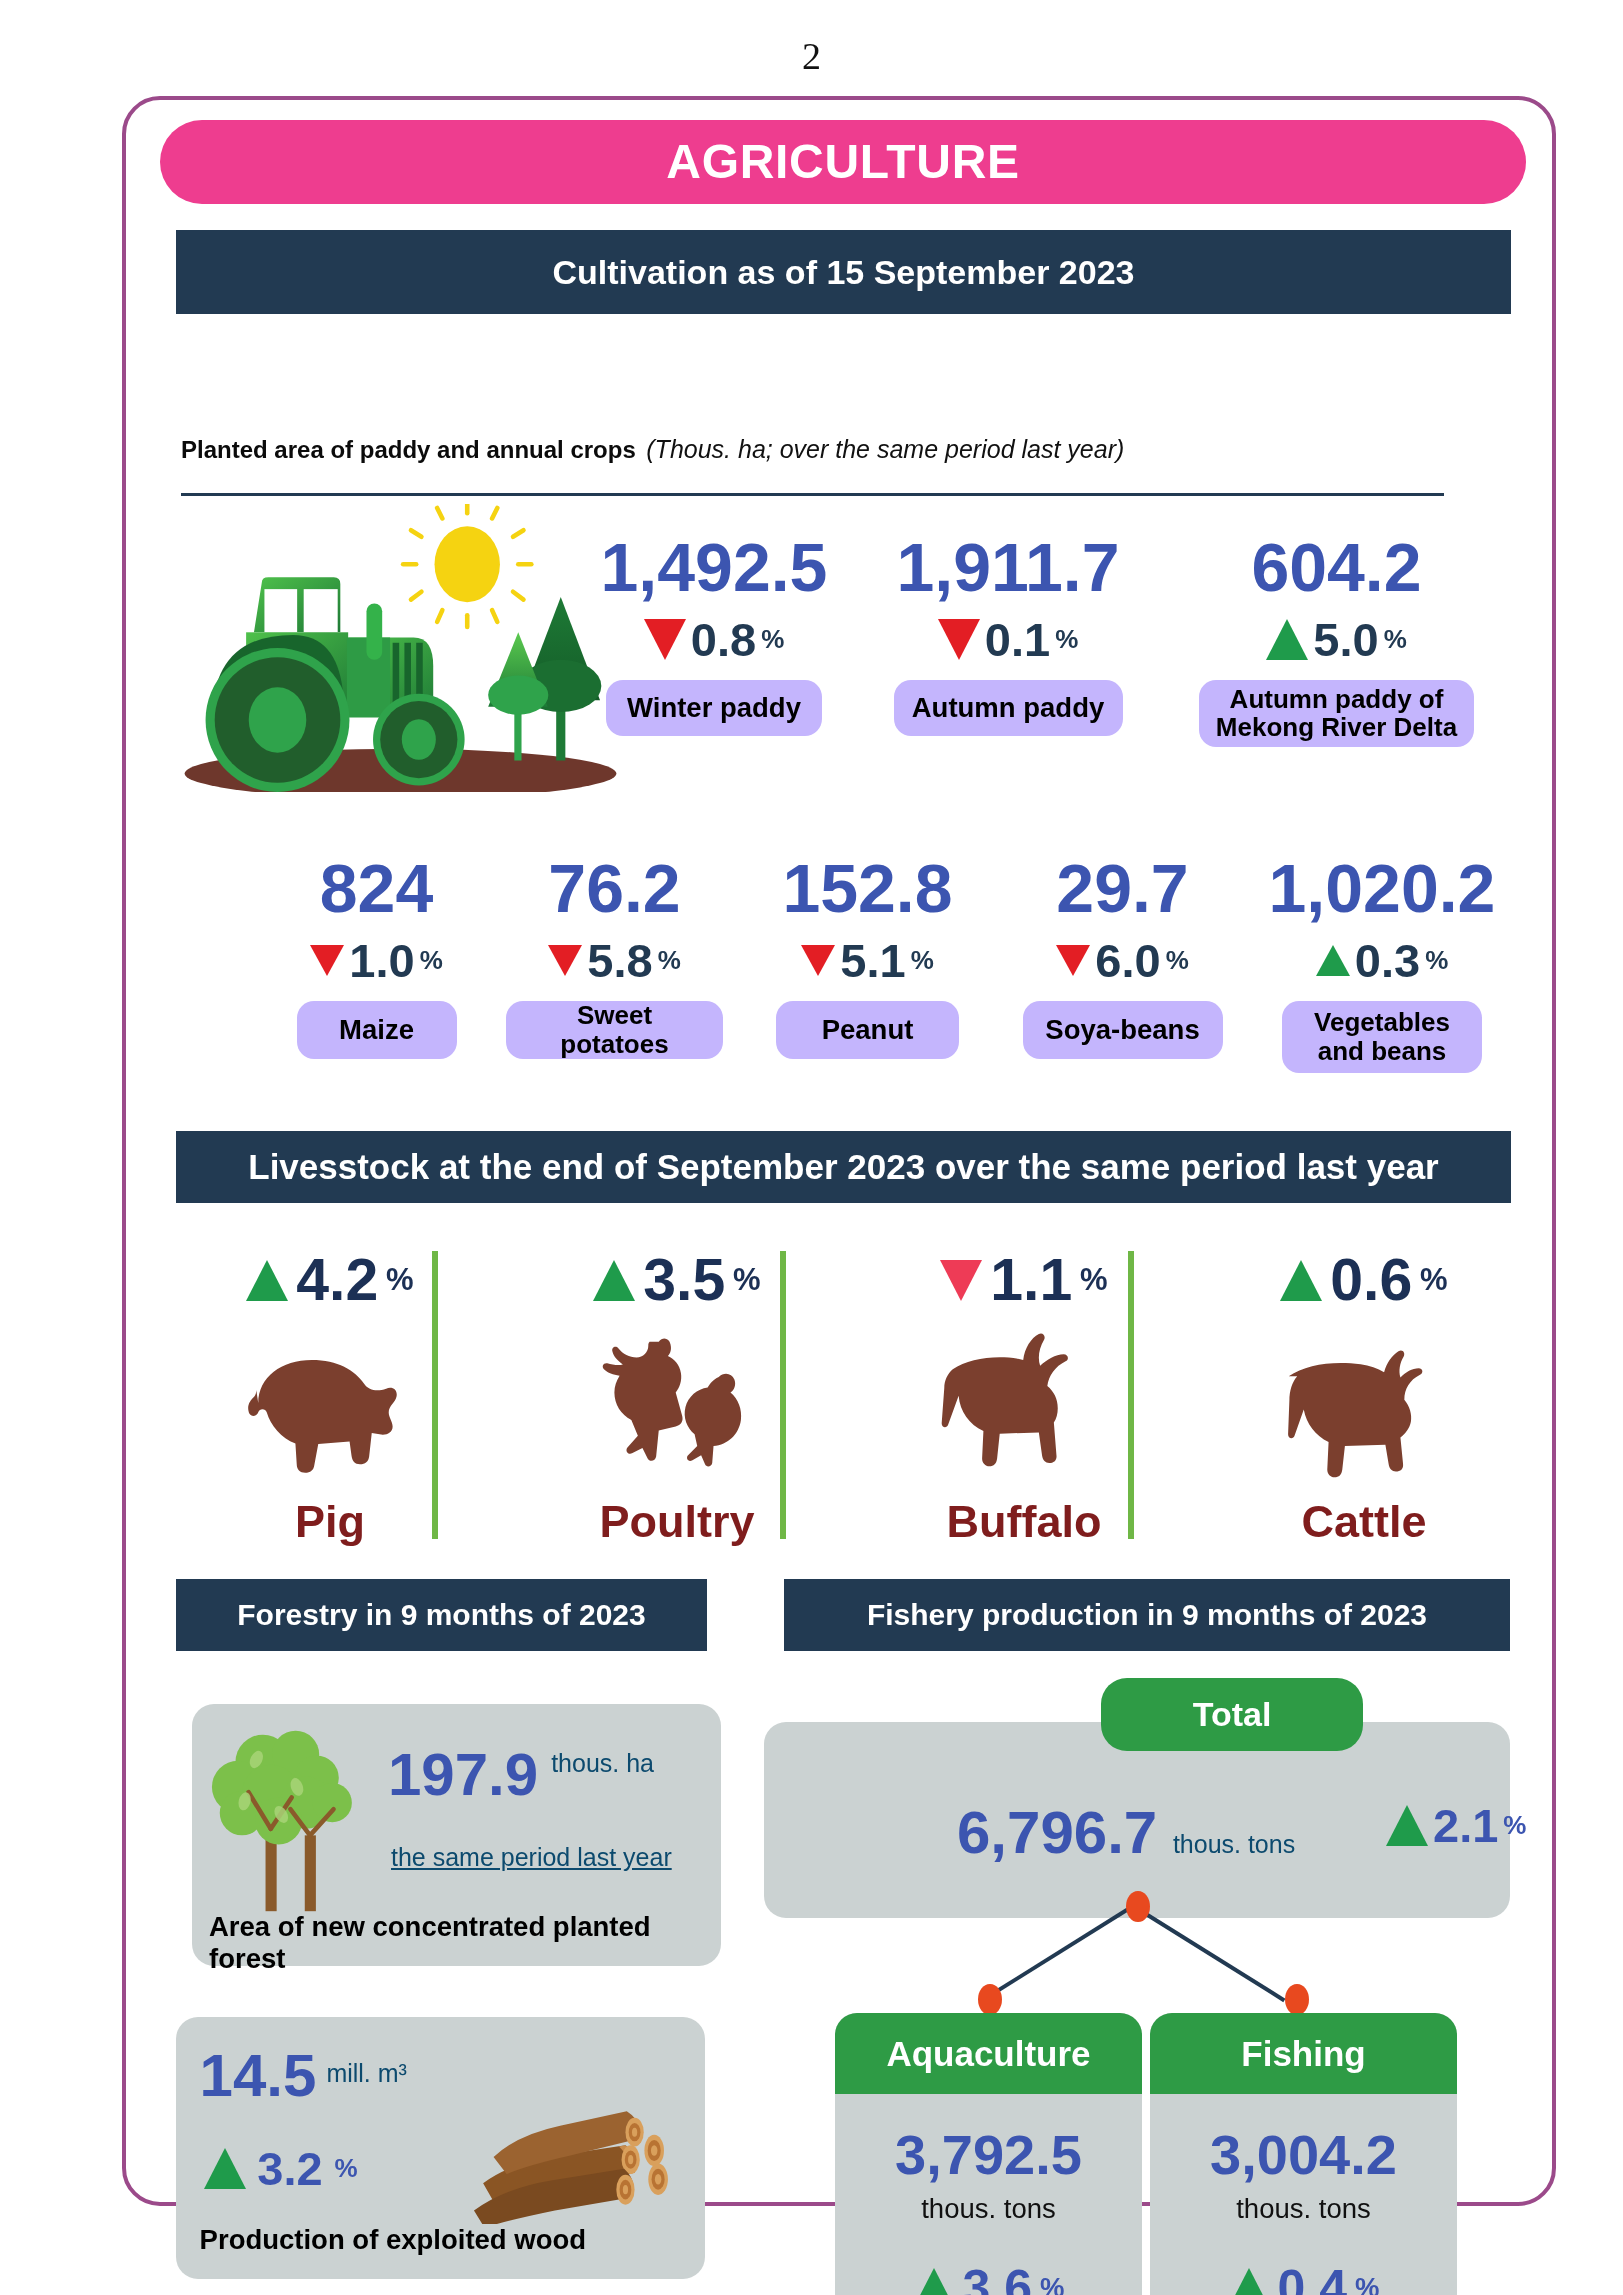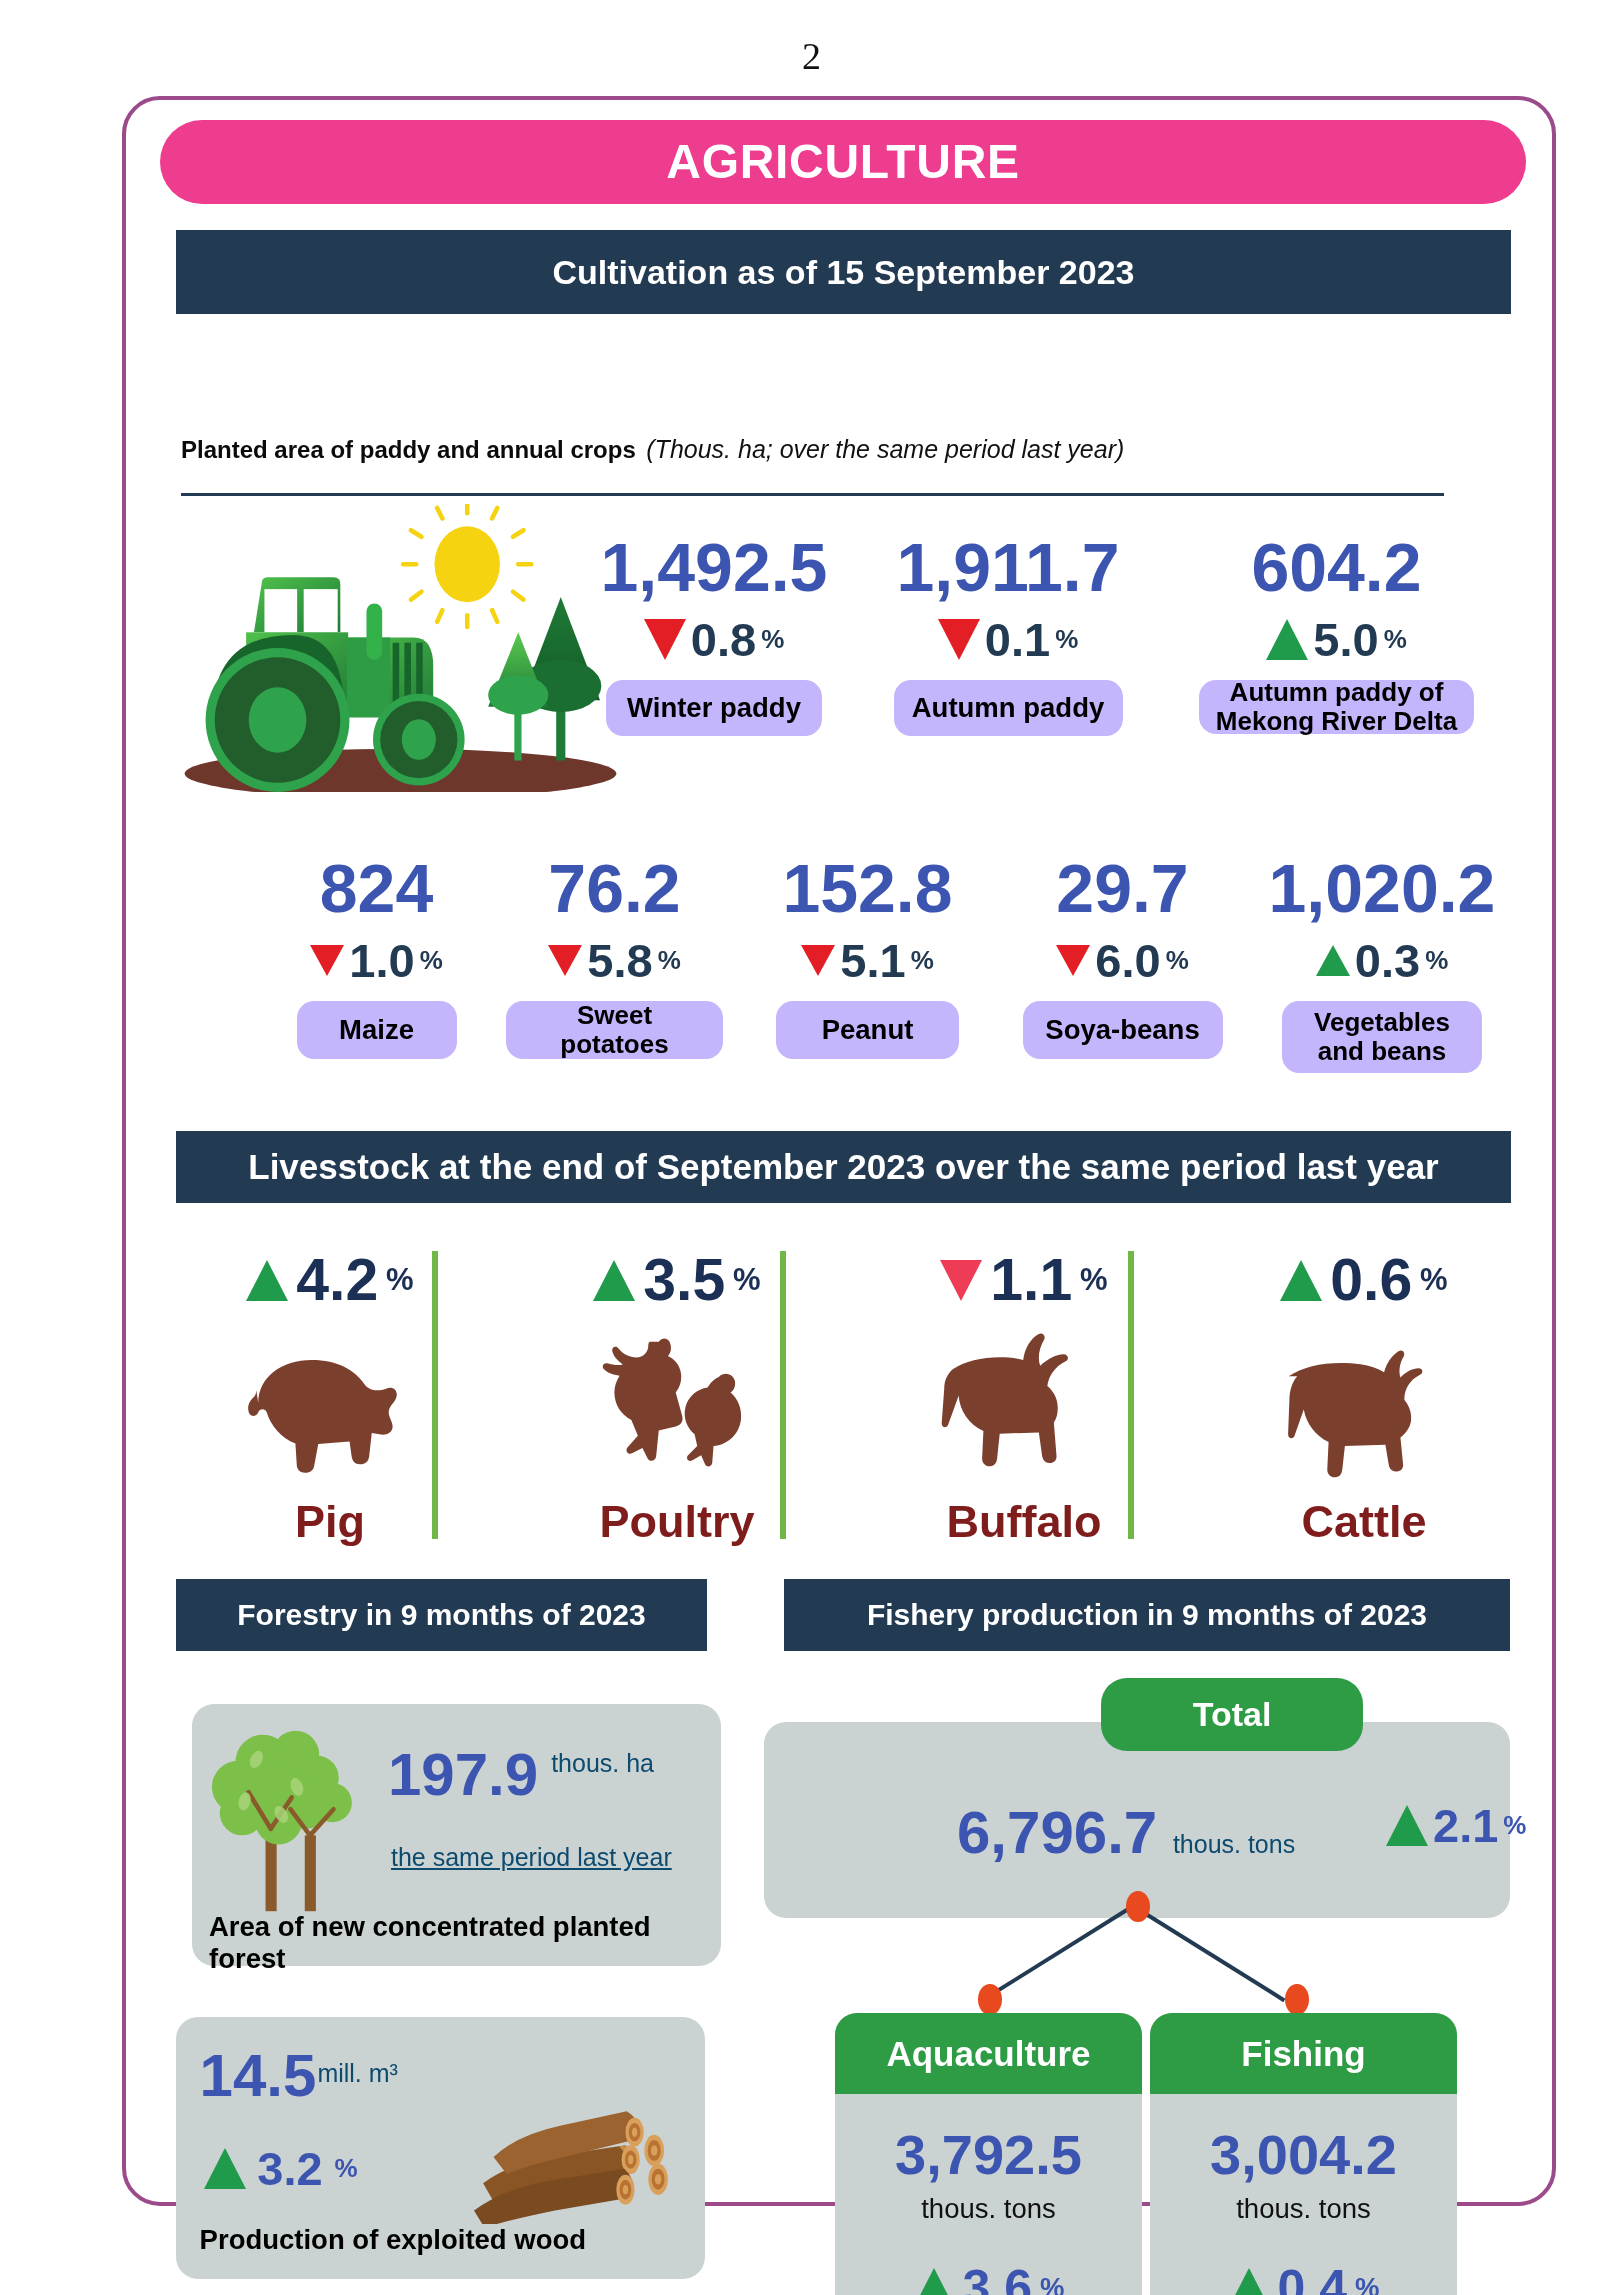--- a/index.html
+++ b/index.html
@@ -272,21 +272,21 @@
     <div class="pill" style="width:229px;height:56px;">Autumn paddy</div>
   </div>
 
   <div class="stat" style="left:1073px; top:433px; width:275px;">
     <div class="big">604.2</div>
     <div class="delta">
       <span class="tri up"></span>
       <span class="pct-num">5.0</span>
       <span class="pct-sign">%</span>
     </div>
-    <div class="pill" style="width:275px;height:54px;white-space:pre-line;font-size:26px;">Autumn paddy of
+    <div class="pill" style="width:275px;height:67px;white-space:pre-line;font-size:26px;">Autumn paddy of
 Mekong River Delta</div>
   </div>
 
   <div class="stat" style="left:136px; top:754px; width:229px;">
     <div class="big">824</div>
     <div class="delta">
       <span class="tri sm down"></span>
       <span class="pct-num">1.0</span>
       <span class="pct-sign">%</span>
     </div>
@@ -439,21 +439,21 @@
     </svg>
     <div style="position:absolute;left:196px;top:41px;display:flex;align-items:flex-start;gap:13px;">
       <span class="forest-num">197.9</span>
       <span class="small-note" style="margin-top:3.9px;">thous. ha</span>
     </div>
     <div class="small-note" style="position:absolute;left:199px;top:139px;text-decoration:underline;">the same period last year</div>
     <div class="card-caption" style="position:absolute;left:17px;top:207px;">Area of new concentrated planted forest</div>
   </div>
 
   <div class="card-gray" style="left:50px;top:1917px;width:529px;height:262px;">
-    <div style="position:absolute;left:23.6px;top:29px;display:flex;align-items:flex-start;gap:1px;">
+    <div style="position:absolute;left:23.6px;top:29px;display:flex;align-items:flex-start;gap:10px;">
       <span class="forest-num">14.5</span>
       <span class="small-note" style="margin-top:13px;">mill. m³</span>
     </div>
     <div style="position:absolute;left:27.5px;top:124px;display:flex;align-items:center;gap:11.8px;">
       <span class="tri up"></span>
       <span class="pct-num" style="color:#3C55B0;">3.2</span>
       <span class="pct-sign" style="color:#3C55B0;">%</span>
     </div>
     <svg style="position:absolute;left:281px;top:43px;" width="222" height="164" viewBox="0 0 340 250">
       <g>

